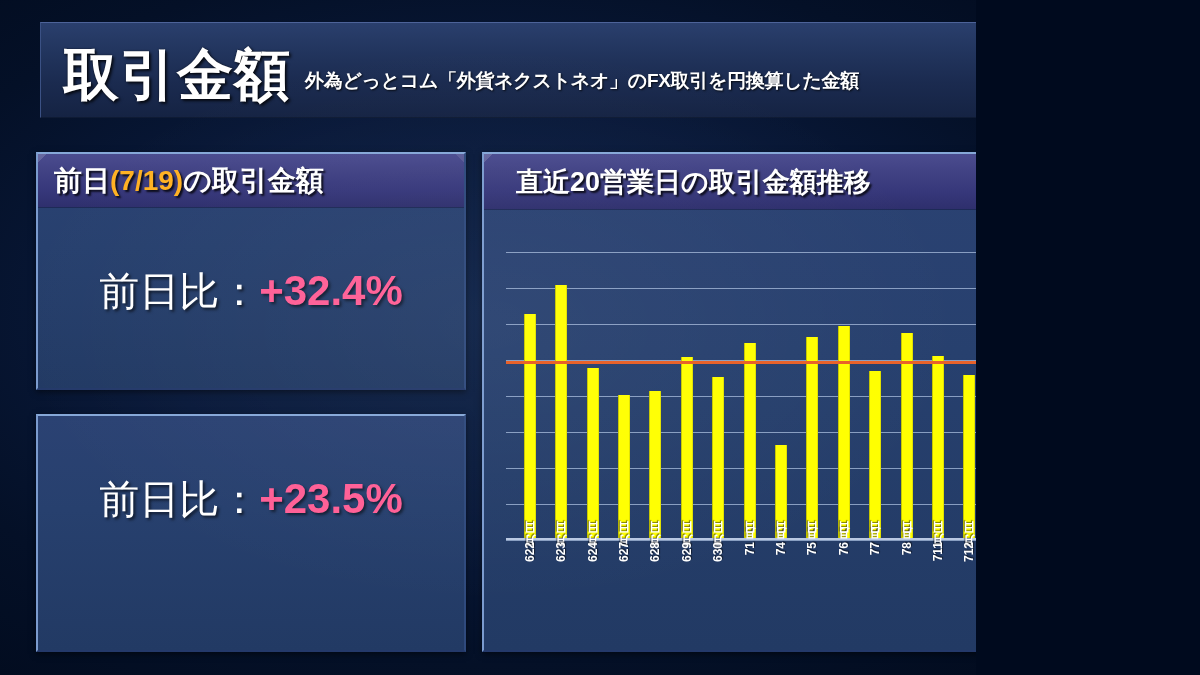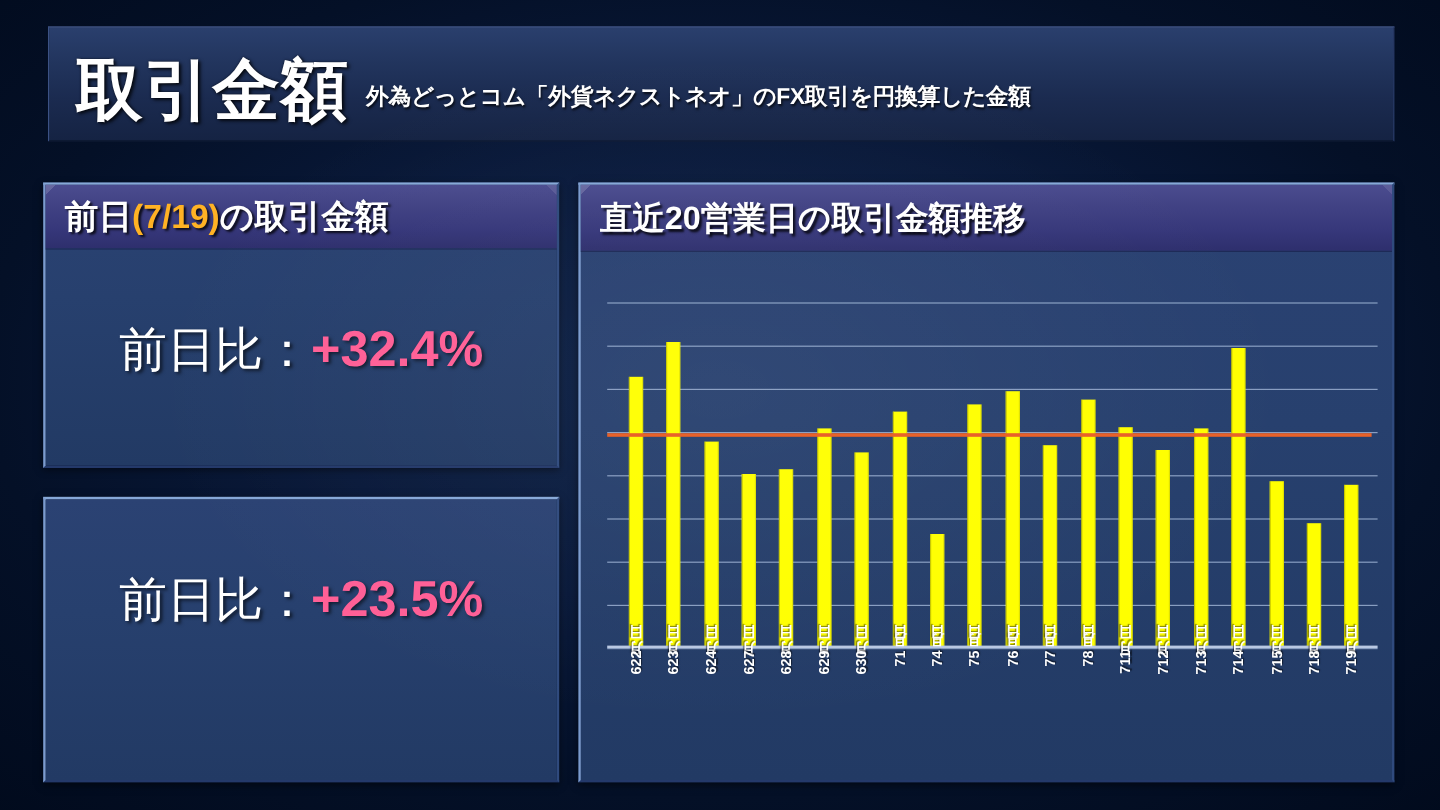--- a/index.html
+++ b/index.html
@@ -10,27 +10,26 @@
   body {
     width: 1200px;
     height: 675px;
     overflow: hidden;
     font-family: "Liberation Sans", "DejaVu Sans", sans-serif;
     background: #000a1e;
   }
 
   #stage {
     position: relative;
-    width: 1156px;
+    width: 976px;
     height: 675px;
     background:
       radial-gradient(ellipse 900px 520px at 50% 46%, #0d2248 0%, #09193a 38%, #041027 68%, #010a1c 100%),
       #010a1c;
     overflow: hidden;
-    padding-left: 44px;
   }
   
   #stage::after {
     content: "";
     position: absolute;
     inset: 0;
     pointer-events: none;
     background: radial-gradient(ellipse 780px 460px at 50% 48%, rgba(255,255,255,0.045) 0%, rgba(255,255,255,0.0) 62%);
   }
 
@@ -142,21 +141,21 @@
   #panel-today { left: 36px; top: 414px; width: 430px; height: 238px; }
 
   
   #panel-chart {
     left: 482px;
     top: 152px;
     width: 680px;
     height: 500px;
   }
   #panel-chart .panel-head { height: 56px; }
-  #panel-chart .panel-head-title { font-size: 27px; }
+  #panel-chart .panel-head-title { font-size: 27px; margin-left: 16px; }
   .chart-area {
     position: relative;
     width: 100%;
     height: calc(100% - 56px);
     box-sizing: border-box;
   }
 
   .plot {
     position: absolute;
     left: 22px;

